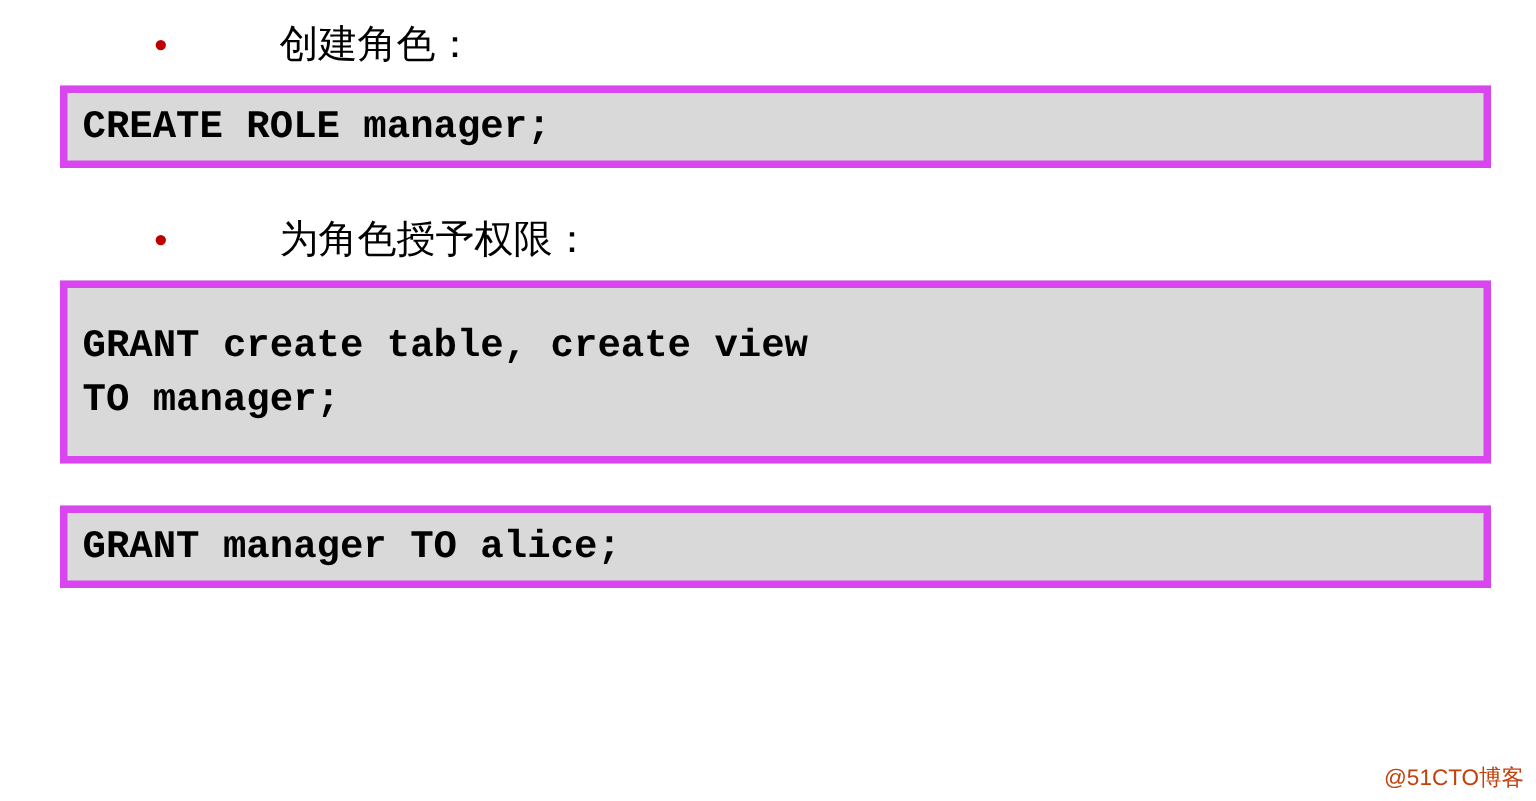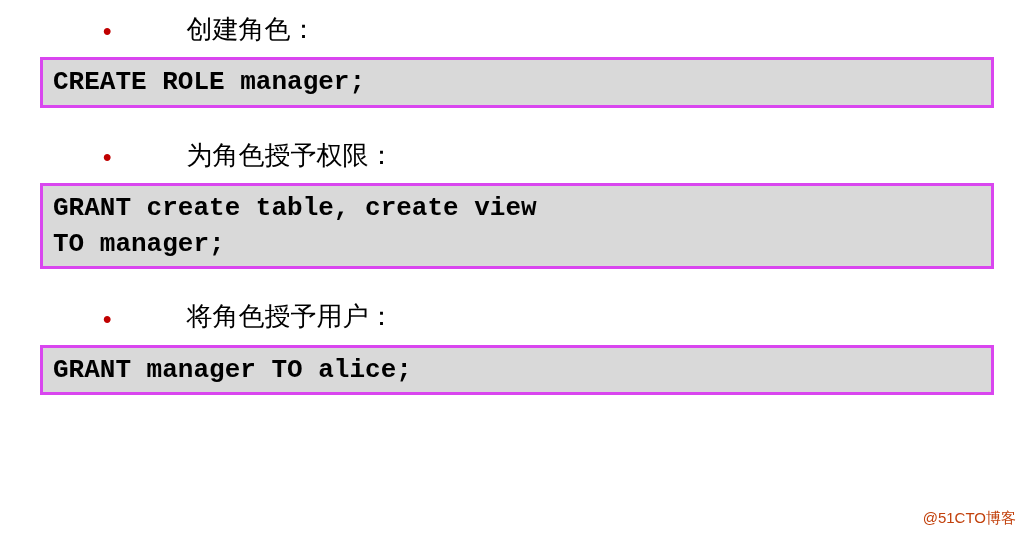--- a/index.html
+++ b/index.html
@@ -34,32 +34,32 @@
       vertical-align: middle;
     }
     .bullet-text {
       font-family: "SimSun", "Microsoft YaHei", sans-serif;
       color: #000000;
       margin-left: 35px;
     }
     .code-box {
       margin-left: 20px;
       margin-right: 10px;
-      border: 3px solid #d946ef;
+      border: 5px solid #d946ef;
       background: #d9d9d9;
       padding: 4px 10px;
       font-family: "Courier New", monospace;
       font-size: 26px;
       font-weight: bold;
       color: #000000;
       line-height: 1.4;
       white-space: pre-wrap;
     }
     .code-box.tall {
-      padding: 4px 10px;
+      padding: 20px 10px;
     }
     .watermark {
       position: absolute;
       right: 8px;
       bottom: 6px;
       color: #c2410c;
       font-size: 15px;
       font-family: Arial, sans-serif;
     }
   </style>
@@ -75,19 +75,16 @@
 
 <div class="section">
   <div class="bullet-line">
     <span class="bullet">•</span><span class="bullet-text">为角色授予权限：</span>
   </div>
   <div class="code-box tall">GRANT create table, create view
 TO manager;</div>
 </div>
 
 <div class="section">
-  <div class="bullet-line">
-    <span class="bullet">•</span><span class="bullet-text">将角色授予用户：</span>
-  </div>
   <div class="code-box">GRANT manager TO alice;</div>
 </div>
 
 <div class="watermark">@51CTO博客</div>
 
 </body></html>

